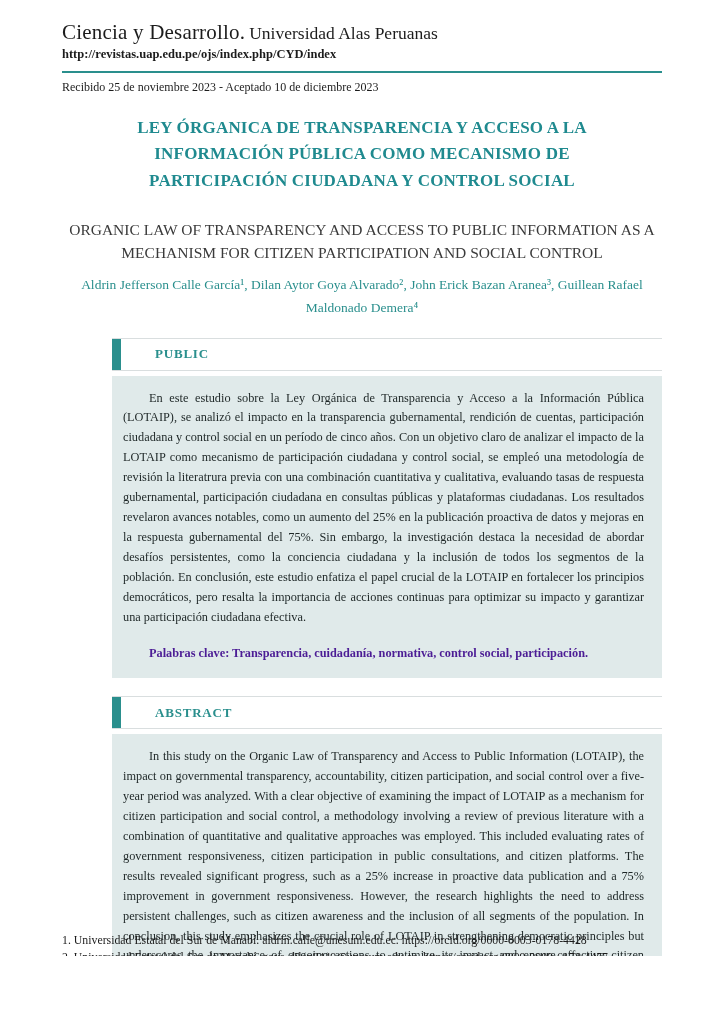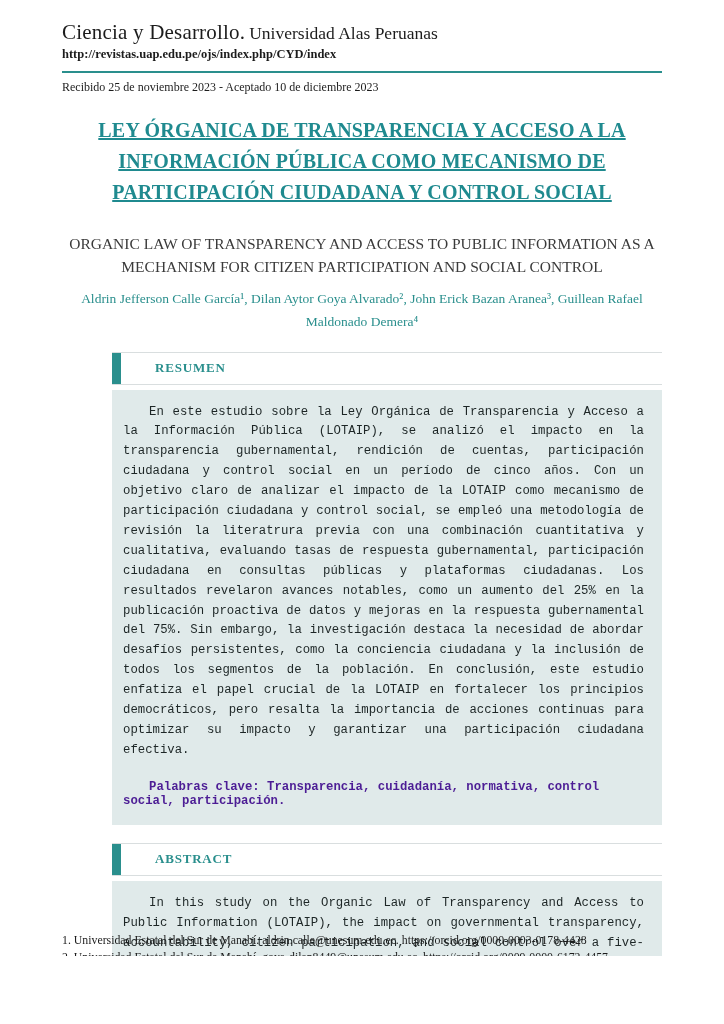--- a/index.html
+++ b/index.html
@@ -22,26 +22,25 @@
   .journal-inst { font-size: 17.5px; color: #1c1c1c; }
   .journal-url { font-size: 12.5px; margin-top: 3px; color: #1c1c1c; font-weight: bold; }
   .header-rule { border: none; border-top: 2px solid #2a8f8d; margin-top: 9px; }
   .received { font-size: 12px; margin-top: 7px; color: #1c1c1c; }
 
   
   .title-es {
     margin: 20px auto 4px auto;
     max-width: 545px;
     text-align: center;
-    font-size: 20px;
+    font-size: 17px;
     font-weight: bold;
     color: #1f8a8f;
     line-height: 1.55;
     letter-spacing: 0.2px;
-    text-decoration: underline;
   }
   .title-en {
     margin: 24px auto 0 auto;
     max-width: 600px;
     text-align: center;
     font-size: 15.5px;
     font-weight: normal;
     color: #3a3a3a;
     line-height: 1.5;
   }
@@ -71,21 +70,20 @@
     padding-left: 34px;
     font-size: 13px;
     font-weight: 600;
     letter-spacing: 0.8px;
     color: #2a8f8d;
   }
   .abstract-box {
     margin-top: 5px;
     background: #e0eaea;
     padding: 13px 18px 17px 11px;
-    font-family: Liberation Mono, monospace;
   }
   .abstract-body {
     font-size: 12.3px;
     line-height: 1.62;
     text-align: justify;
     text-indent: 26px;
     color: #1d2626;
   }
   .abstract-keywords {
     margin-top: 19px;
@@ -156,21 +154,21 @@
     <hr class="header-rule">
     <div class="received">Recibido 25 de noviembre 2023 - Aceptado 10 de diciembre 2023</div>
 
     <h1 class="title-es">LEY ÓRGANICA DE TRANSPARENCIA Y ACCESO A LA INFORMACIÓN PÚBLICA COMO MECANISMO DE PARTICIPACIÓN CIUDADANA Y CONTROL SOCIAL</h1>
     <h2 class="title-en">ORGANIC LAW OF TRANSPARENCY AND ACCESS TO PUBLIC INFORMATION AS A MECHANISM FOR CITIZEN PARTICIPATION AND SOCIAL CONTROL</h2>
     <div class="authors">Aldrin Jefferson Calle García¹, Dilan Aytor Goya Alvarado², John Erick Bazan Aranea³, Guillean Rafael Maldonado Demera⁴</div>
 
     <div class="section-wrap">
       <div class="section-band">
         <div class="band-bar"></div>
-        <div class="band-label">RESUMEN</div>
+        <div class="band-label">PUBLIC</div>
       </div>
       <div class="abstract-box">
         <p class="abstract-body">En este estudio sobre la  Ley Orgánica de Transparencia y Acceso a la Información Pública (LOTAIP), se analizó el impacto en la transparencia gubernamental, rendición de cuentas, participación ciudadana y control social en un período de cinco años. Con un objetivo claro de analizar el impacto de la LOTAIP como mecanismo de participación ciudadana y control social, se empleó una metodología de revisión la literatrura previa con una combinación cuantitativa y cualitativa, evaluando tasas de respuesta gubernamental, participación ciudadana en consultas públicas y plataformas ciudadanas. Los resultados revelaron avances notables, como un aumento del 25% en la publicación proactiva de datos y mejoras en la respuesta gubernamental del 75%. Sin embargo, la investigación destaca la necesidad de abordar desafíos persistentes, como la conciencia ciudadana y la inclusión de todos los segmentos de la población. En conclusión, este estudio enfatiza el papel crucial de la LOTAIP en fortalecer los principios democráticos, pero resalta la importancia de acciones continuas para optimizar su impacto y garantizar una participación ciudadana efectiva.</p>
         <p class="abstract-keywords">Palabras clave: Transparencia, cuidadanía, normativa, control social, participación.</p>
       </div>
     </div>
 
     <div class="section-wrap">
       <div class="section-band">
         <div class="band-bar"></div>

